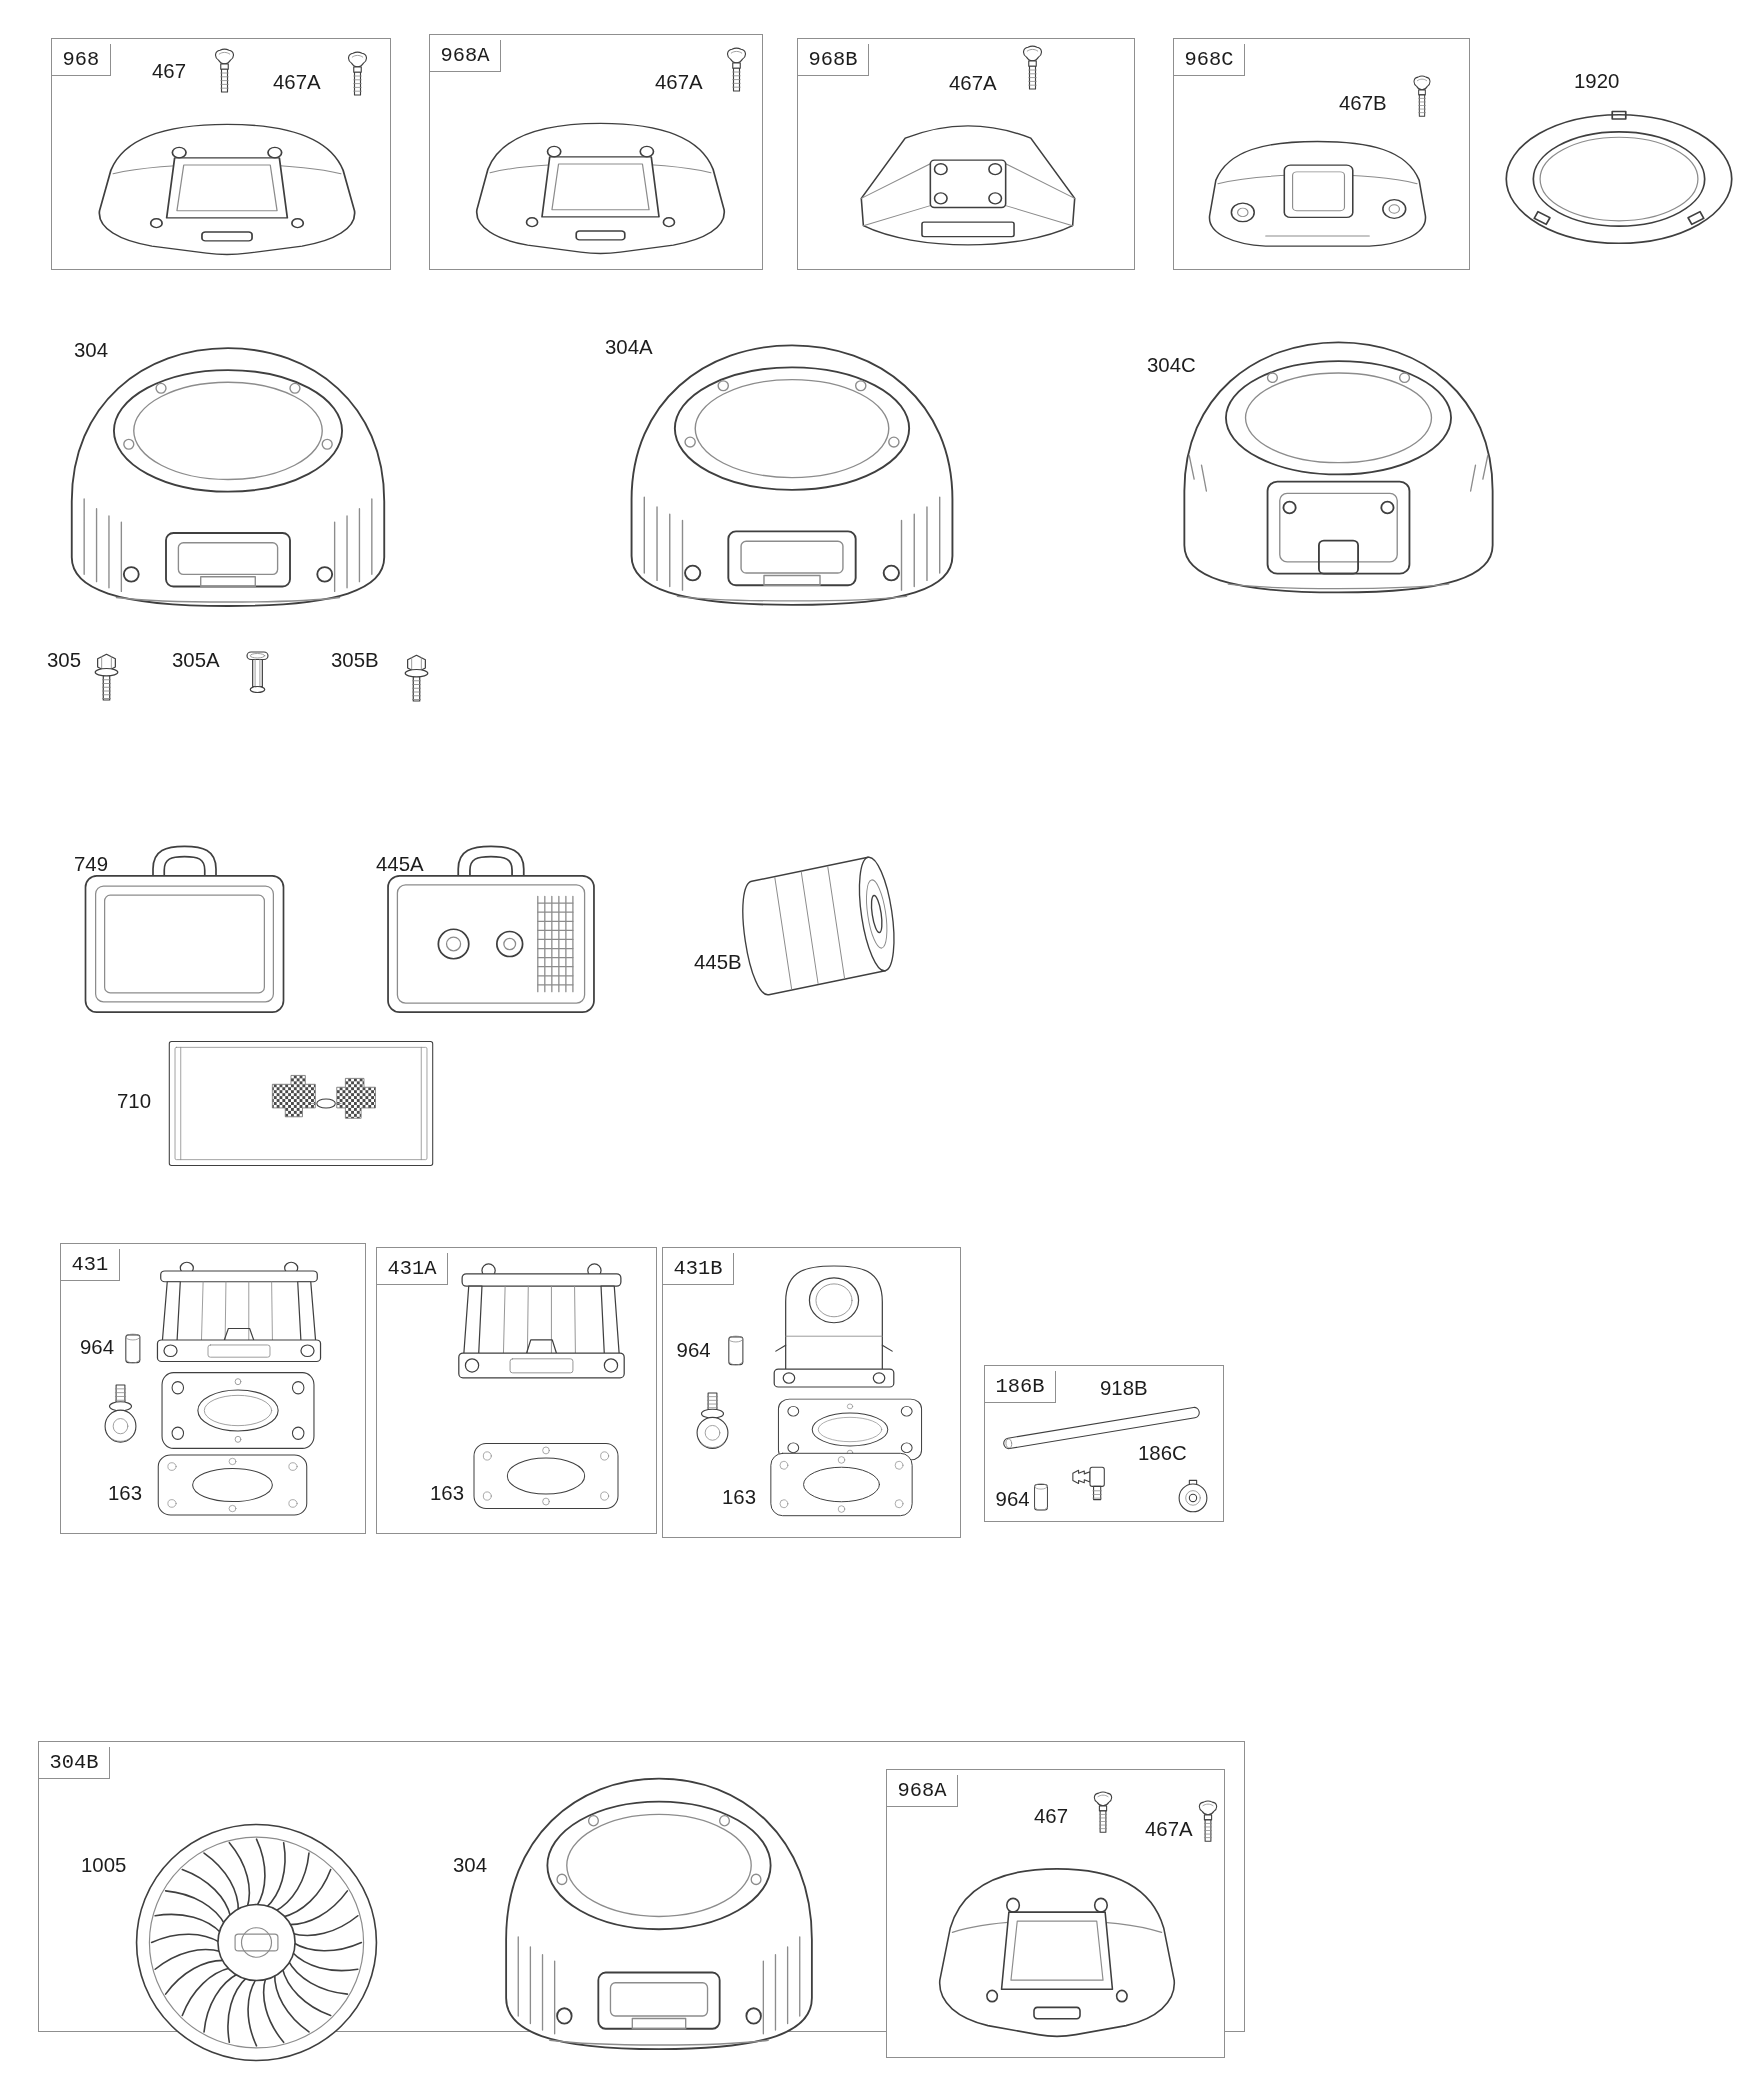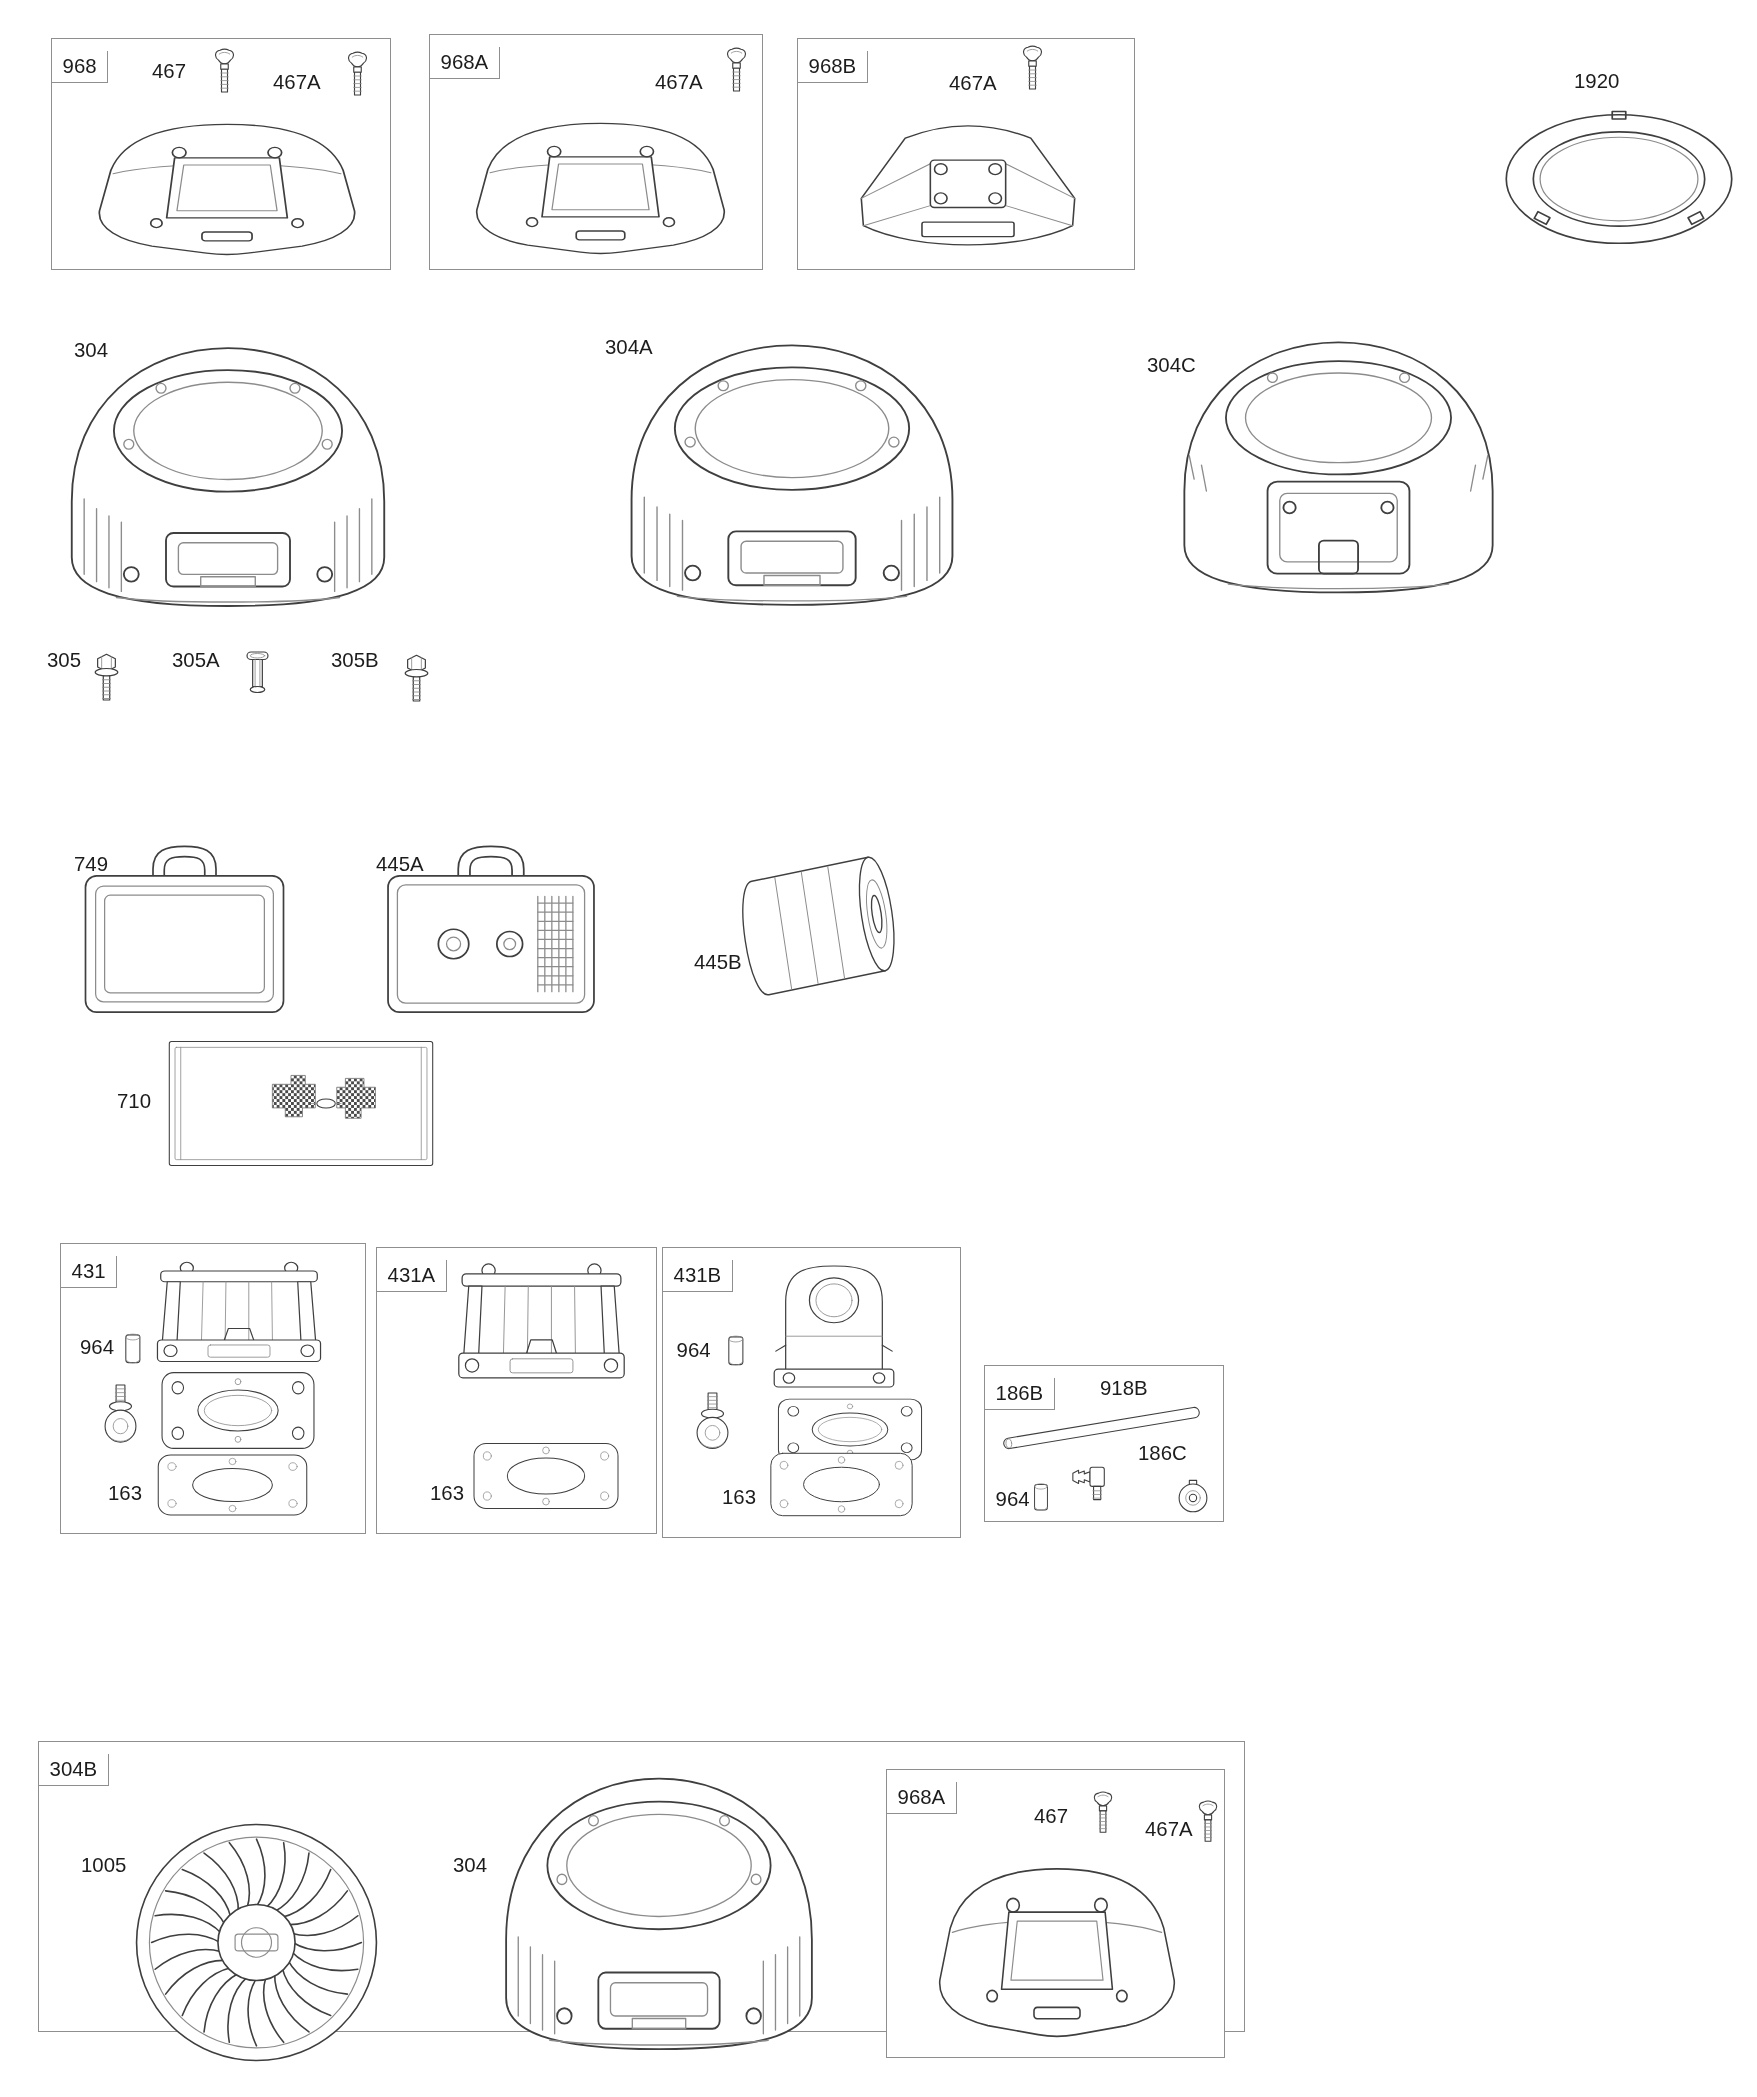--- a/index.html
+++ b/index.html
@@ -1,21 +1,21 @@
 <!DOCTYPE html>
 <html style="font-size:12px"><head>
 <meta charset="utf-8">
 <style>
   * { margin:0; padding:0; box-sizing:border-box; }
   html,body { background:#ffffff; }
   body { font-family:"Liberation Sans", sans-serif; color:#1c1c1c; }
   .canvas { position:relative; width:1757px; height:2097px; background:#fff; overflow:hidden; }
   .box { position:absolute; border:1.5px solid #8f8f8f; background:#fff; }
-  .tag { position:absolute; left:0; top:12px; border-right:1.5px solid #8f8f8f; border-bottom:1.5px solid #8f8f8f;
-         padding:3.8px 10.6px; font-size:20.4px; background:#fff; z-index:3; white-space:nowrap; }
+  .tag { position:absolute; left:0; top:5px; border-right:1.5px solid #8f8f8f; border-bottom:1.5px solid #8f8f8f;
+         padding:3.8px 10.6px; font-size:20.4px; background:#fff; z-index:3; white-space:nowrap;font-family:Liberation Mono, monospace; }
   .lbl { position:absolute; font-size:20.4px; white-space:nowrap; z-index:3; }
   .part { position:absolute; overflow:visible; }
   .fw   { fill:#ffffff; stroke:#3f3f3f; stroke-width:1.5; stroke-linejoin:round; stroke-linecap:round; }
   .ln   { fill:none; stroke:#3f3f3f; stroke-width:1.5; stroke-linejoin:round; stroke-linecap:round; }
   .thin { fill:none; stroke:#8c8c8c; stroke-width:1.1; stroke-linejoin:round; stroke-linecap:round; }
 </style>
 </head>
 <body>
 
 <div class="canvas">
@@ -297,20 +297,30 @@
     <div class="tag">968B</div>
     <div class="lbl" style="left:151px;top:33px">467A</div>
     <svg class="part" style="left:221px;top:6px;width:27px;height:47px" viewBox="0 0 36 62" preserveAspectRatio="none">
         <use href="#sym-knob"></use>
       </svg>
     <svg class="part" style="left:34px;top:70px;width:272px;height:155px" viewBox="0 0 260 170" preserveAspectRatio="none">
         <use href="#sym-cover-b"></use>
       </svg>
   </div>
 
+  <div class="box" style="left:1173px;top:38px;width:297px;height:232px">
+    <div class="tag">968C</div>
+    <div class="lbl" style="left:165px;top:53px">467B</div>
+    <svg class="part" style="left:236px;top:36px;width:24px;height:44px" viewBox="0 0 36 62" preserveAspectRatio="none">
+        <use href="#sym-knob"></use>
+      </svg>
+    <svg class="part" style="left:19px;top:89px;width:249px;height:135px" viewBox="0 0 240 160" preserveAspectRatio="none">
+        <use href="#sym-cover-c"></use>
+      </svg>
+  </div>
 
   <div class="lbl" style="left:1574px;top:70px">1920</div>
   <svg class="part" style="left:1495px;top:104px;width:248px;height:150px" viewBox="0 0 220 140" preserveAspectRatio="none">
       <use href="#sym-ring"></use>
     </svg>
 
   <div class="lbl" style="left:74px;top:339px">304</div>
   <svg class="part" style="left:42px;top:319px;width:372px;height:304px" viewBox="0 0 300 250" preserveAspectRatio="none">
       <use href="#sym-housing"></use>
     </svg>

